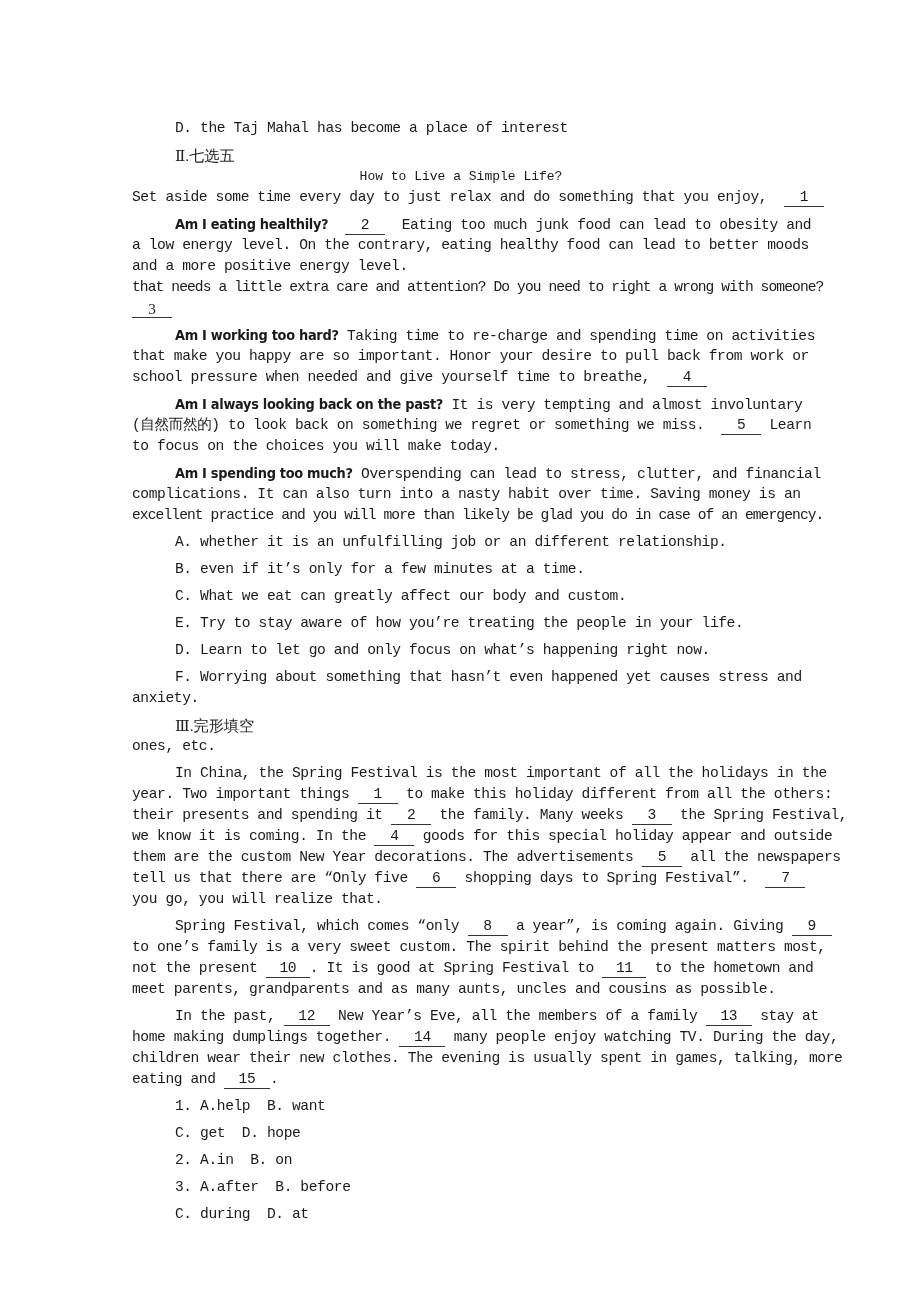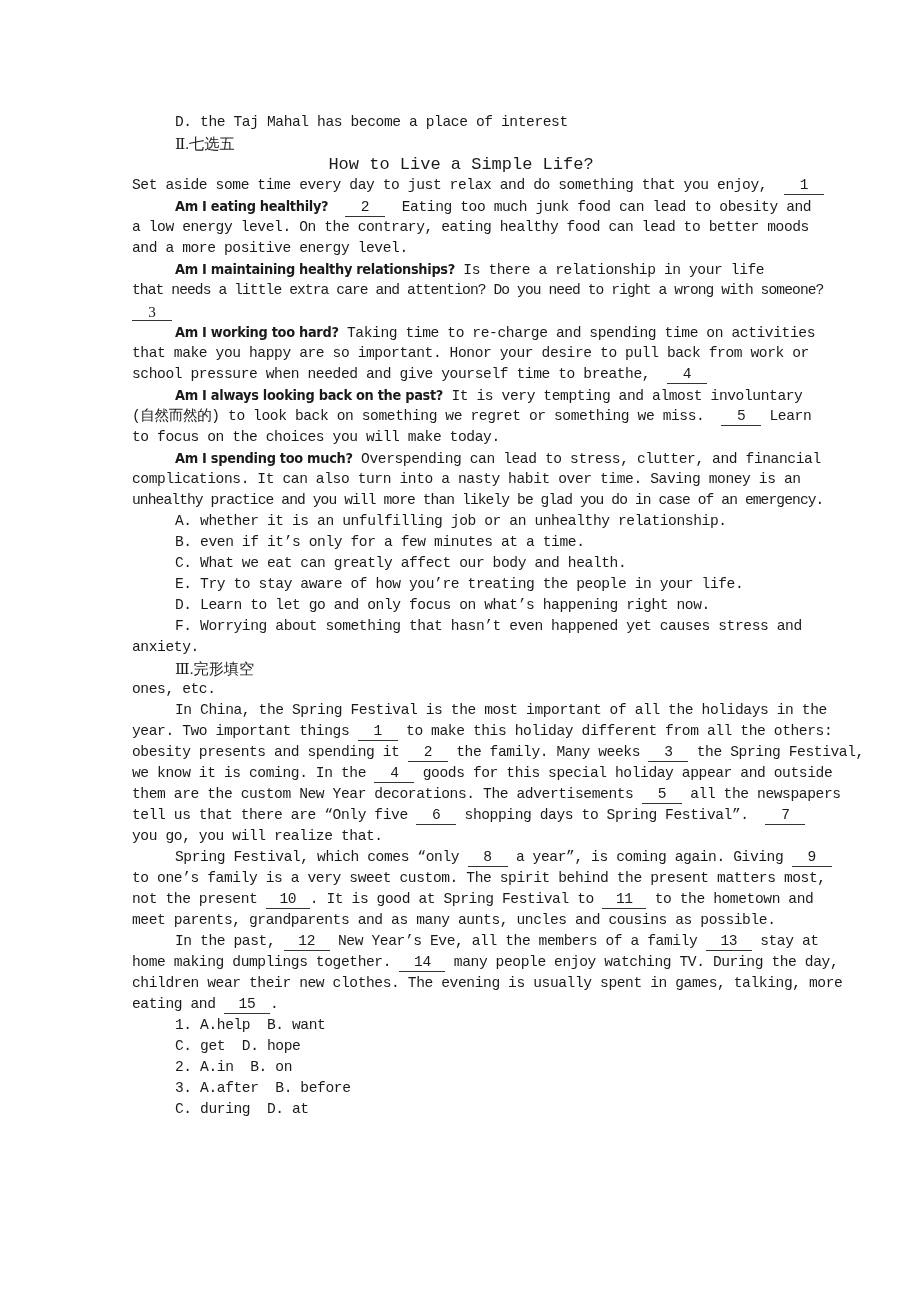--- a/index.html
+++ b/index.html
@@ -1,70 +1,69 @@
 <!DOCTYPE html>
 <html><head>
 <meta charset="utf-8">
 <style>
   html, body { margin:0; padding:0; background:#ffffff; }
   body { width:920px; height:1302px; position:relative; overflow:hidden;
          font-family:"Liberation Serif", "DejaVu Serif", serif; color:#1a1a1a; }
   .page { position:absolute; left:132px; top:112px; width:658px; font-size:15.2px; line-height:21px; }
   .line { white-space:pre; display:block; height:21px; }
-  .ind { padding-left:43px; }
+  .ind { padding-left:43px;margin-top:6px; }
   .center { text-align:center; }
   b { font-weight:bold; font-family:"DejaVu Sans Condensed","DejaVu Sans", sans-serif; font-size:14.4px; letter-spacing:-0.3px; }
   .blank { display:inline-block; border-bottom:1px solid #333; text-align:center; line-height:17px; }
-  .title { font-family:"Liberation Mono", monospace; font-size:17px; }
+  .title { font-family:"Liberation Mono", monospace; font-size:13px; }
   .mono { font-family:"Liberation Mono", monospace; font-size:14.6px; letter-spacing:-0.4px; }
 </style>
 </head>
 <body>
 
 <div class="page">
   <span class="line ind mono">D. the Taj Mahal has become a place of interest</span>
   <span class="line ind">Ⅱ.七选五</span>
   <span class="line center title">How to Live a Simple Life?</span>
 
   <span class="line mono"><span>Set aside some time every day to just relax and do something that you enjoy,</span>  <span class="blank" style="width:40px">1</span></span>
 
   <span class="line ind mono"><b>Am I eating healthily?</b>  <span class="blank" style="width:40px">2</span>  <span>Eating too much junk food can lead to obesity and</span></span>
   <span class="line mono">a low energy level. On the contrary, eating healthy food can lead to better moods</span>
   <span class="line mono">and a more positive energy level.</span>
 
-  <span class="line ind mono"><b>Am I maintaining healthy relationships?</b> <span>Is there a relationship in your life</span></span>
   <span class="line mono" style="letter-spacing:-0.9px">that needs a little extra care and attention? Do you need to right a wrong with someone?</span>
   <span class="line"><span class="blank" style="width:40px">3</span></span>
 
   <span class="line ind mono"><b>Am I working too hard?</b> <span>Taking time to re-charge and spending time on activities</span></span>
   <span class="line mono">that make you happy are so important. Honor your desire to pull back from work or</span>
   <span class="line mono"><span>school pressure when needed and give yourself time to breathe,</span>  <span class="blank" style="width:40px">4</span></span>
 
   <span class="line ind mono"><b>Am I always looking back on the past?</b> <span>It is very tempting and almost involuntary</span></span>
   <span class="line mono"><span>(自然而然的) to look back on something we regret or something we miss.</span>  <span class="blank" style="width:40px">5</span> <span>Learn</span></span>
   <span class="line mono">to focus on the choices you will make today.</span>
 
   <span class="line ind mono"><b>Am I spending too much?</b> <span>Overspending can lead to stress, clutter, and financial</span></span>
   <span class="line mono">complications. It can also turn into a nasty habit over time. Saving money is an</span>
-  <span class="line mono" style="letter-spacing:-0.9px">unhealthy practice and you will more than likely be glad you do in case of an emergency.</span>
+  <span class="line mono" style="letter-spacing:-0.9px">excellent practice and you will more than likely be glad you do in case of an emergency.</span>
 
-  <span class="line ind mono">A. whether it is an unfulfilling job or an unhealthy relationship.</span>
+  <span class="line ind mono">A. whether it is an unfulfilling job or an different relationship.</span>
   <span class="line ind mono">B. even if it’s only for a few minutes at a time.</span>
-  <span class="line ind mono">C. What we eat can greatly affect our body and health.</span>
+  <span class="line ind mono">C. What we eat can greatly affect our body and custom.</span>
   <span class="line ind mono">E. Try to stay aware of how you’re treating the people in your life.</span>
   <span class="line ind mono">D. Learn to let go and only focus on what’s happening right now.</span>
   <span class="line ind mono">F. Worrying about something that hasn’t even happened yet causes stress and</span>
   <span class="line mono">anxiety.</span>
   <span class="line ind">Ⅲ.完形填空</span>
 
   <span class="line mono">ones, etc.</span>
 
   <span class="line ind mono">In China, the Spring Festival is the most important of all the holidays in the</span>
   <span class="line mono"><span>year. Two important things</span> <span class="blank" style="width:40px">1</span> <span>to make this holiday different from all the others:</span></span>
-  <span class="line mono"><span>obesity presents and spending it</span> <span class="blank" style="width:40px">2</span> <span>the family. Many weeks</span> <span class="blank" style="width:40px">3</span> <span>the Spring Festival,</span></span>
+  <span class="line mono"><span>their presents and spending it</span> <span class="blank" style="width:40px">2</span> <span>the family. Many weeks</span> <span class="blank" style="width:40px">3</span> <span>the Spring Festival,</span></span>
   <span class="line mono"><span>we know it is coming. In the</span> <span class="blank" style="width:40px">4</span> <span>goods for this special holiday appear and outside</span></span>
   <span class="line mono"><span>them are the custom New Year decorations. The advertisements</span> <span class="blank" style="width:40px">5</span> <span>all the newspapers</span></span>
   <span class="line mono"><span>tell us that there are “Only five</span> <span class="blank" style="width:40px">6</span> <span>shopping days to Spring Festival”.</span>  <span class="blank" style="width:40px">7</span></span>
   <span class="line mono">you go, you will realize that.</span>
 
   <span class="line ind mono"><span>Spring Festival, which comes “only</span> <span class="blank" style="width:40px">8</span> <span>a year”, is coming again. Giving</span> <span class="blank" style="width:40px">9</span></span>
   <span class="line mono">to one’s family is a very sweet custom. The spirit behind the present matters most,</span>
   <span class="line mono"><span>not the present</span> <span class="blank" style="width:44px">10</span><span>. It is good at Spring Festival to</span> <span class="blank" style="width:44px">11</span> <span>to the hometown and</span></span>
   <span class="line mono">meet parents, grandparents and as many aunts, uncles and cousins as possible.</span>
 

